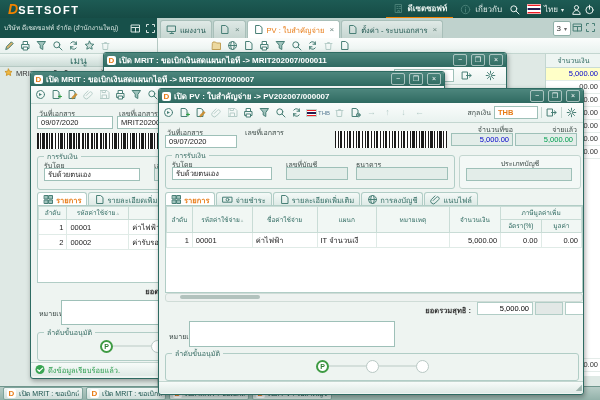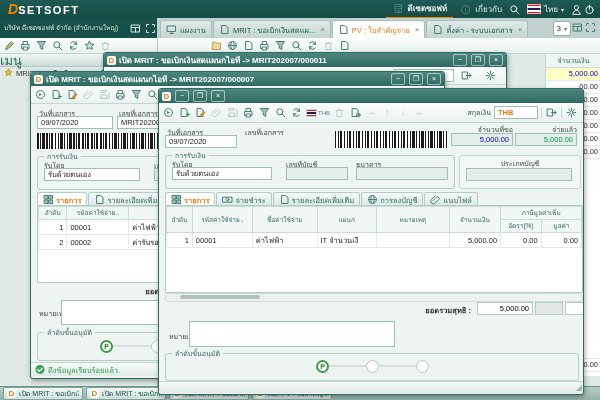--- a/index.html
+++ b/index.html
@@ -60,21 +60,21 @@
   .grip{position:absolute;right:1px;bottom:1px;font-size:8px;color:#9fb5af;line-height:8px}
   
   .bglist{position:absolute;background:#fff;border-left:1px solid #c3d6d0}
   .bgrow{font-size:7.5px;color:#333;text-align:right;padding:0 3px;border-bottom:1px solid #e4ece9;background:#fff;height:12px;line-height:12px}
   
   .task{position:absolute;left:0;top:386px;width:600px;height:14px;background:linear-gradient(#b6ccc6,#93b2aa);border-top:1px solid #6f958c;display:flex;align-items:center;gap:3px;padding-left:3px;box-sizing:border-box}
   .tbtn{display:flex;align-items:center;gap:3px;background:linear-gradient(#f2f7f5,#cfdeda);border:1px solid #7fa49c;border-radius:2px;font-size:7px;color:#17504a;padding:0 3px;height:11px;width:72px;white-space:nowrap;overflow:hidden;flex:0 0 auto}
   .flag{display:inline-block;width:12px;height:8px;border:1px solid rgba(255,255,255,.6);background:linear-gradient(180deg,#ed1c24 0 16.7%,#fff 16.7% 33.3%,#241d4f 33.3% 66.7%,#fff 66.7% 83.3%,#ed1c24 83.3% 100%)}
   .flagsm{display:inline-block;width:9px;height:6px;background:linear-gradient(180deg,#ed1c24 0 16.7%,#fff 16.7% 33.3%,#241d4f 33.3% 66.7%,#fff 66.7% 83.3%,#ed1c24 83.3% 100%);border:1px solid #c3d6d0}
   .thb{font-size:6px;color:#5b7d96;margin-left:1px}
-  .menuhdr{position:absolute;left:0;top:54px;width:157px;height:12px;background:linear-gradient(#f0f7f4,#ccdcd7);border-bottom:1px solid #b5c9c3;font-size:13px;color:#2f6a61;display:flex;align-items:center;justify-content:flex-start}
+  .menuhdr{position:absolute;left:0;top:54px;width:157px;height:12px;background:linear-gradient(#f0f7f4,#ccdcd7);border-bottom:1px solid #b5c9c3;font-size:10px;color:#2f6a61;display:flex;align-items:center;justify-content:center}
   .fav{position:absolute;left:4px;top:67px;width:150px;height:11px;display:flex;align-items:center;gap:3px;font-size:7.5px;color:#333;white-space:nowrap;overflow:hidden}
   .cur{color:#e87c17;font-weight:bold}
 </style>
 </head>
 <body>
 
 <div class="stage">
 
   <div class="abs hdr">
     <div class="logo">
@@ -149,21 +149,20 @@
             </svg>
           </span>
           <span>แผงงาน</span>
         </div>
         <div class="atab">
           <span class="icon" style="width: 11px; height: 11px;">
             <svg width="11" height="11" viewBox="0 0 11 11" fill="none" stroke="#487f76" stroke-width="1" stroke-linecap="round" stroke-linejoin="round">
               <path d="M3 1.5h3.5L9 3.5v6H3z"></path>
             </svg>
           </span>
-          <span>MRIT : ขอเบิกเงินสดแผ...</span>
           <span class="x">×</span>
         </div>
         <div class="atab on">
           <span class="icon" style="width: 11px; height: 11px;">
             <svg width="11" height="11" viewBox="0 0 11 11" fill="none" stroke="#487f76" stroke-width="1" stroke-linecap="round" stroke-linejoin="round">
               <path d="M3 1.5h3.5L9 3.5v6H3z"></path>
             </svg>
           </span>
           <span>PV : ใบสำคัญจ่าย</span>
           <span class="x">×</span>
@@ -575,20 +574,21 @@
       </div>
       <div class="tbtn">
         <span class="dlogo">D</span>
         <span style="overflow: hidden; white-space: nowrap;">เปิด PV : ใบสำคัญจ่า...</span>
       </div>
     </div>
 
   <div class="win" style="left:158px;top:88px;width:424px;height:305px;z-index:5">
     <div class="tbar">
       <span class="dlogo">D</span>
+      <span class="t">เปิด PV : ใบสำคัญจ่าย -&gt; PV202007/000007</span>
       <span class="wbtn">−</span>
       <span class="wbtn">❐</span>
       <span class="wbtn">×</span>
     </div>
     <div class="toolstrip" style="height:20px">
       <span style="display:flex;gap:3px;align-items:center">
           <span class="icon">
             <svg width="11" height="11" viewBox="0 0 11 11" fill="none" stroke="#487f76" stroke-width="1" stroke-linecap="round" stroke-linejoin="round">
               <circle cx="5.5" cy="5.5" r="4"></circle>
               <path d="M4 4l3 1.5-3 1.5z" fill="#487f76" stroke="none"></path>

